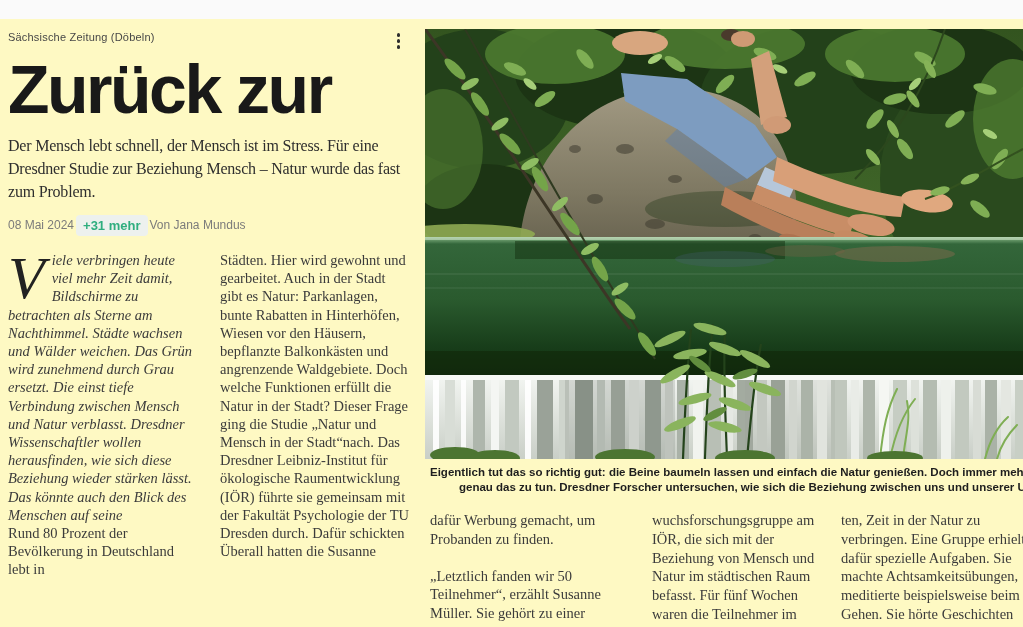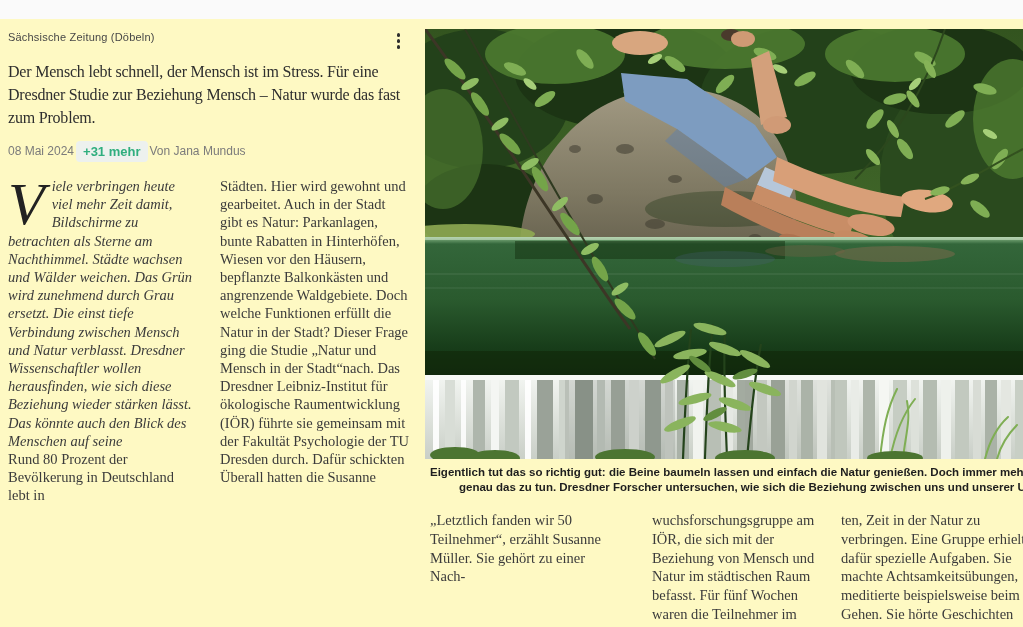--- a/index.html
+++ b/index.html
@@ -46,20 +46,21 @@
   <div class="left-panel">
     <div class="pub-row">
       <span class="pub-name">Sächsische Zeitung (Döbeln)</span>
       <span class="kebab">
           <span></span>
           <span></span>
           <span></span>
         </span>
     </div>
     <div class="headline">
+      <div>Zurück zur</div>
     </div>
     <div class="standfirst">Der Mensch lebt schnell, der Mensch ist im Stress. Für eine Dresdner Studie zur Beziehung Mensch – Natur wurde das fast zum Problem.</div>
     <div class="meta-row">
       <span>08 Mai 2024</span>
       <span class="badge">+31 mehr</span>
       <span>Von Jana Mundus</span>
     </div>
     <div class="cols">
       <div class="col">
         <span class="dropcap">V</span><span class="ital">iele verbringen heute viel mehr Zeit damit, Bildschirme zu betrachten als Sterne am Nachthimmel. Städte wachsen und Wälder weichen. Das Grün wird zunehmend durch Grau ersetzt. Die einst tiefe Verbindung zwischen Mensch und Natur verblasst. Dresdner Wissenschaftler wollen herausfinden, wie sich diese Beziehung wieder stärken lässt. Das könnte auch den Blick des Menschen auf seine</span>
@@ -302,20 +303,21 @@
       </g>
     </svg>
   </div>
 
   <div class="caption">
     <div class="cline">Eigentlich tut das so richtig gut: die Beine baumeln lassen und einfach die Natur genießen. Doch immer mehr</div>
     <div class="cline cline2">genau das zu tun. Dresdner Forscher untersuchen, wie sich die Beziehung zwischen uns und unserer U</div>
   </div>
 
   <div class="bcol" id="bcol3">
+    <div class="p">dafür Werbung gemacht, um Probanden zu finden.</div>
     <div class="p">„Letztlich fanden wir 50 Teilnehmer“, erzählt Susanne Müller. Sie gehört zu einer Nach-</div>
   </div>
   <div class="bcol" id="bcol4">
     <div class="p">wuchsforschungsgruppe am IÖR, die sich mit der Beziehung von Mensch und Natur im städtischen Raum befasst. Für fünf Wochen waren die Teilnehmer im vergangenen Jahr angehal-</div>
   </div>
   <div class="bcol" id="bcol5">
     <div class="p">ten, Zeit in der Natur zu verbringen. Eine Gruppe erhielt dafür spezielle Aufgaben. Sie machte Achtsamkeitsübungen, meditierte beispielsweise beim Gehen. Sie hörte Geschichten</div>
   </div>
 
   <div class="divider"></div>

